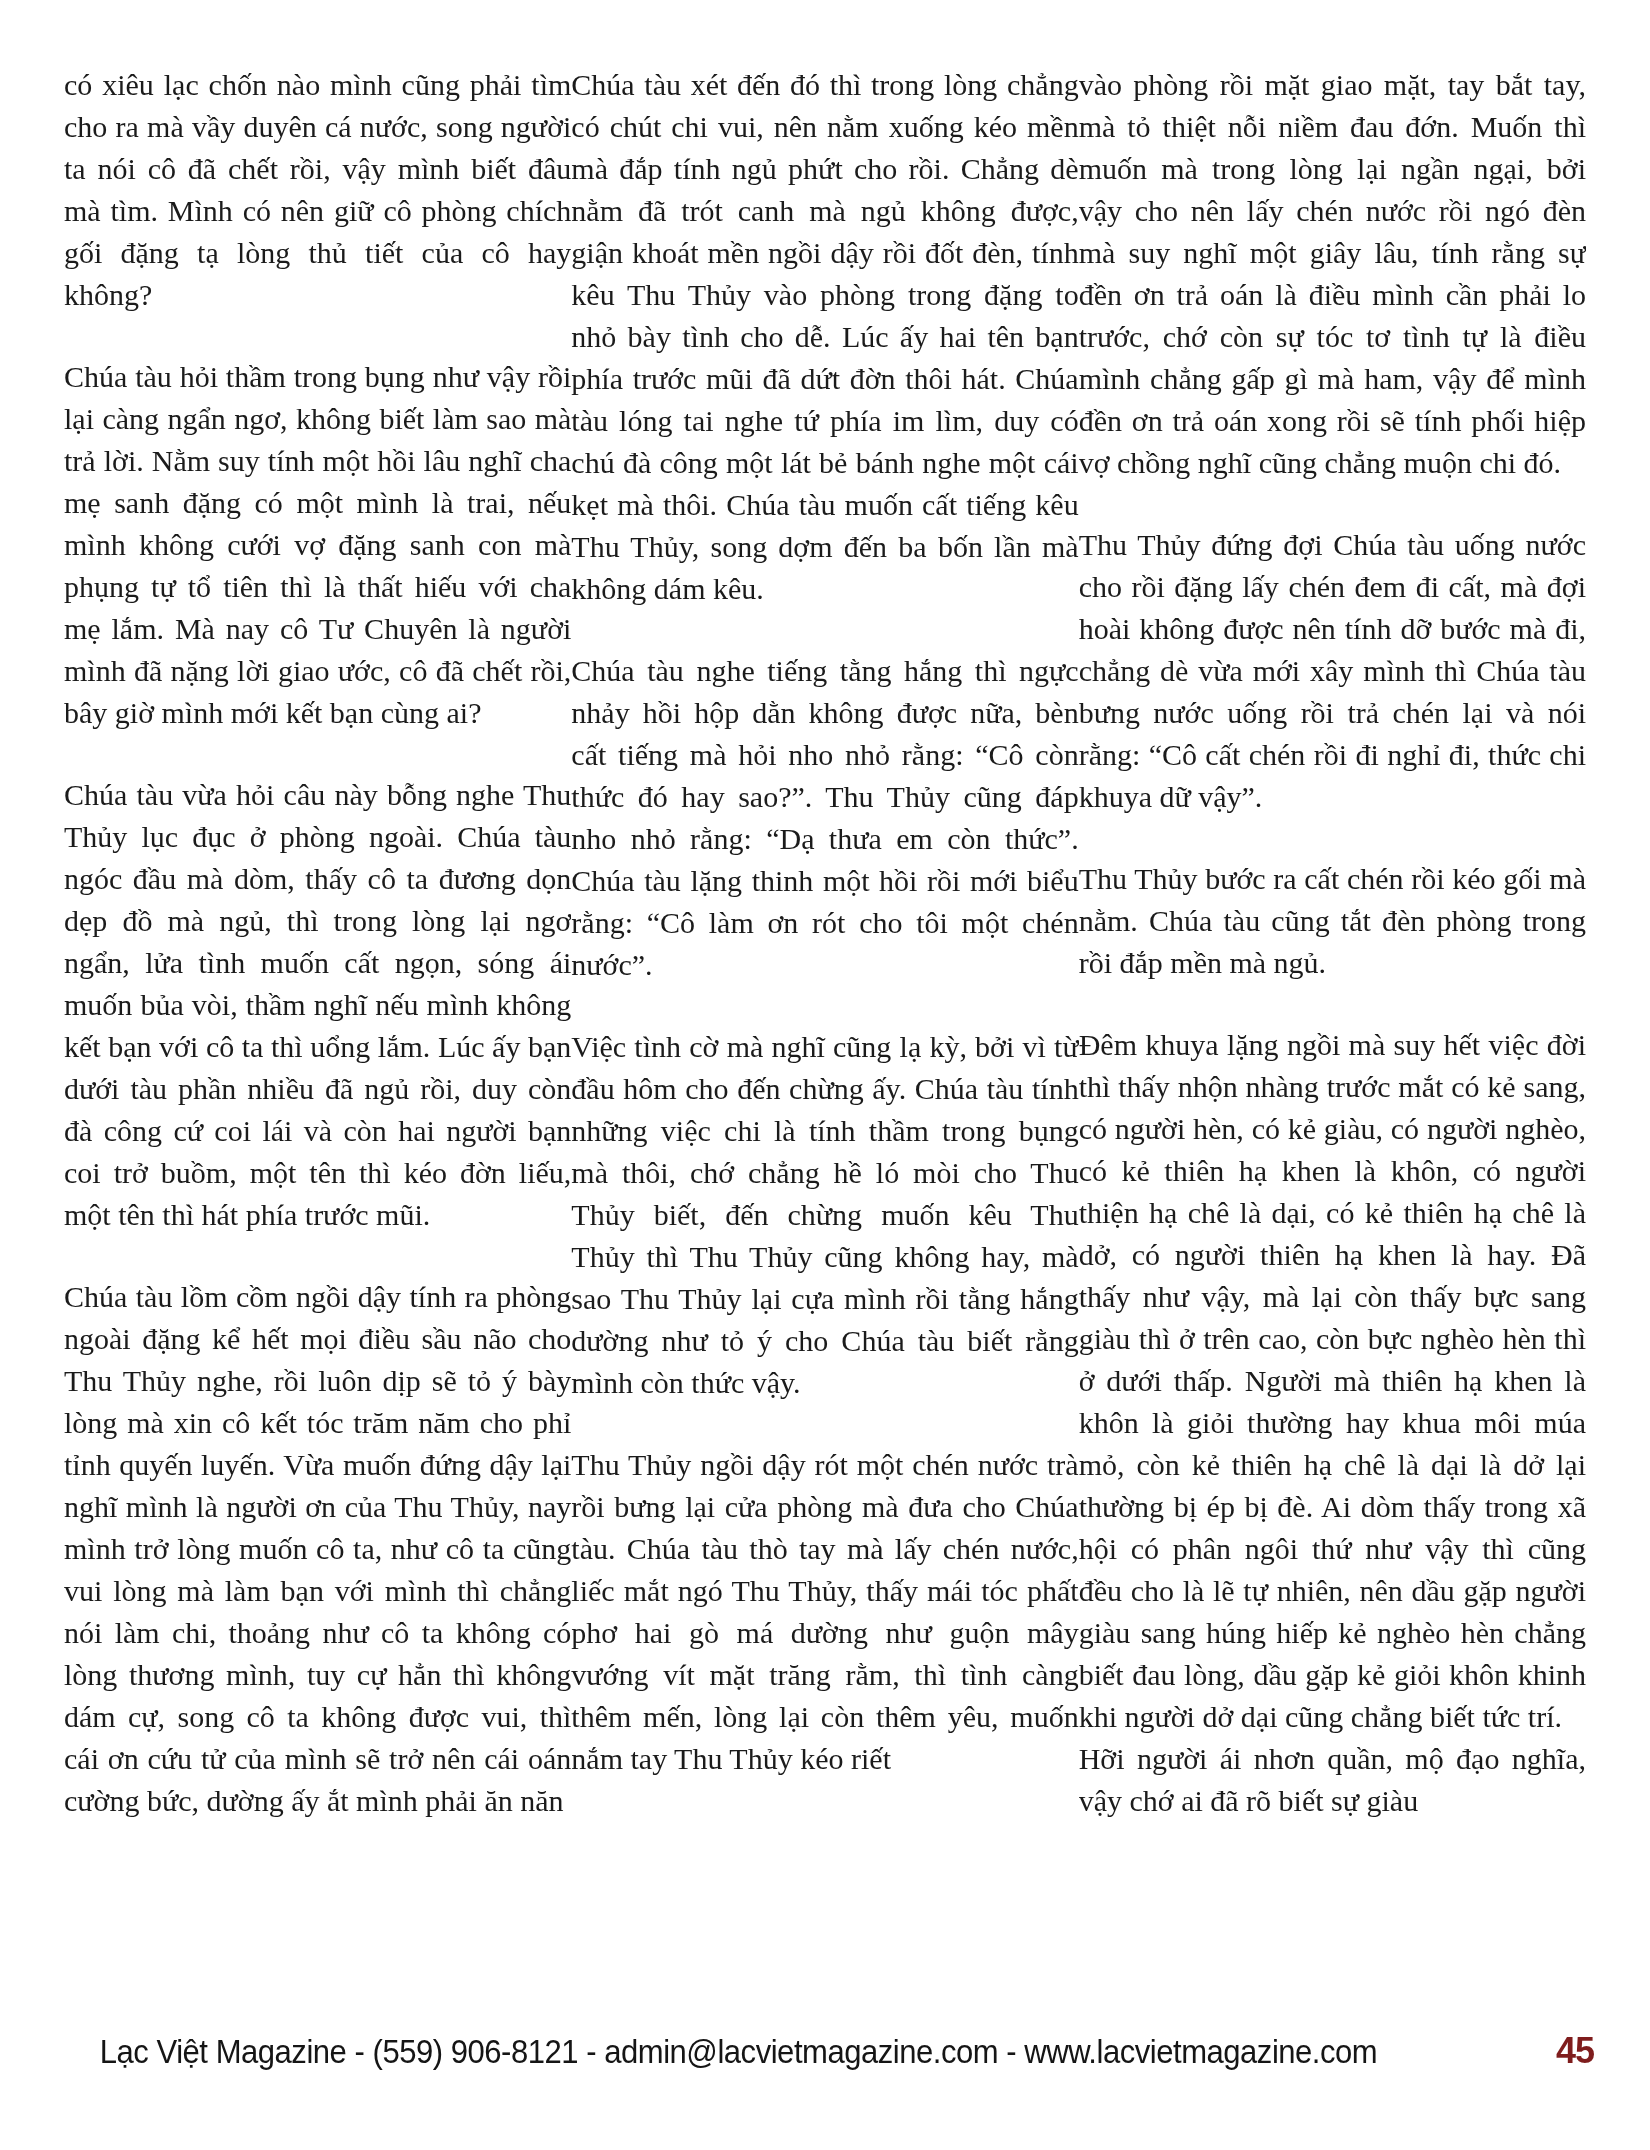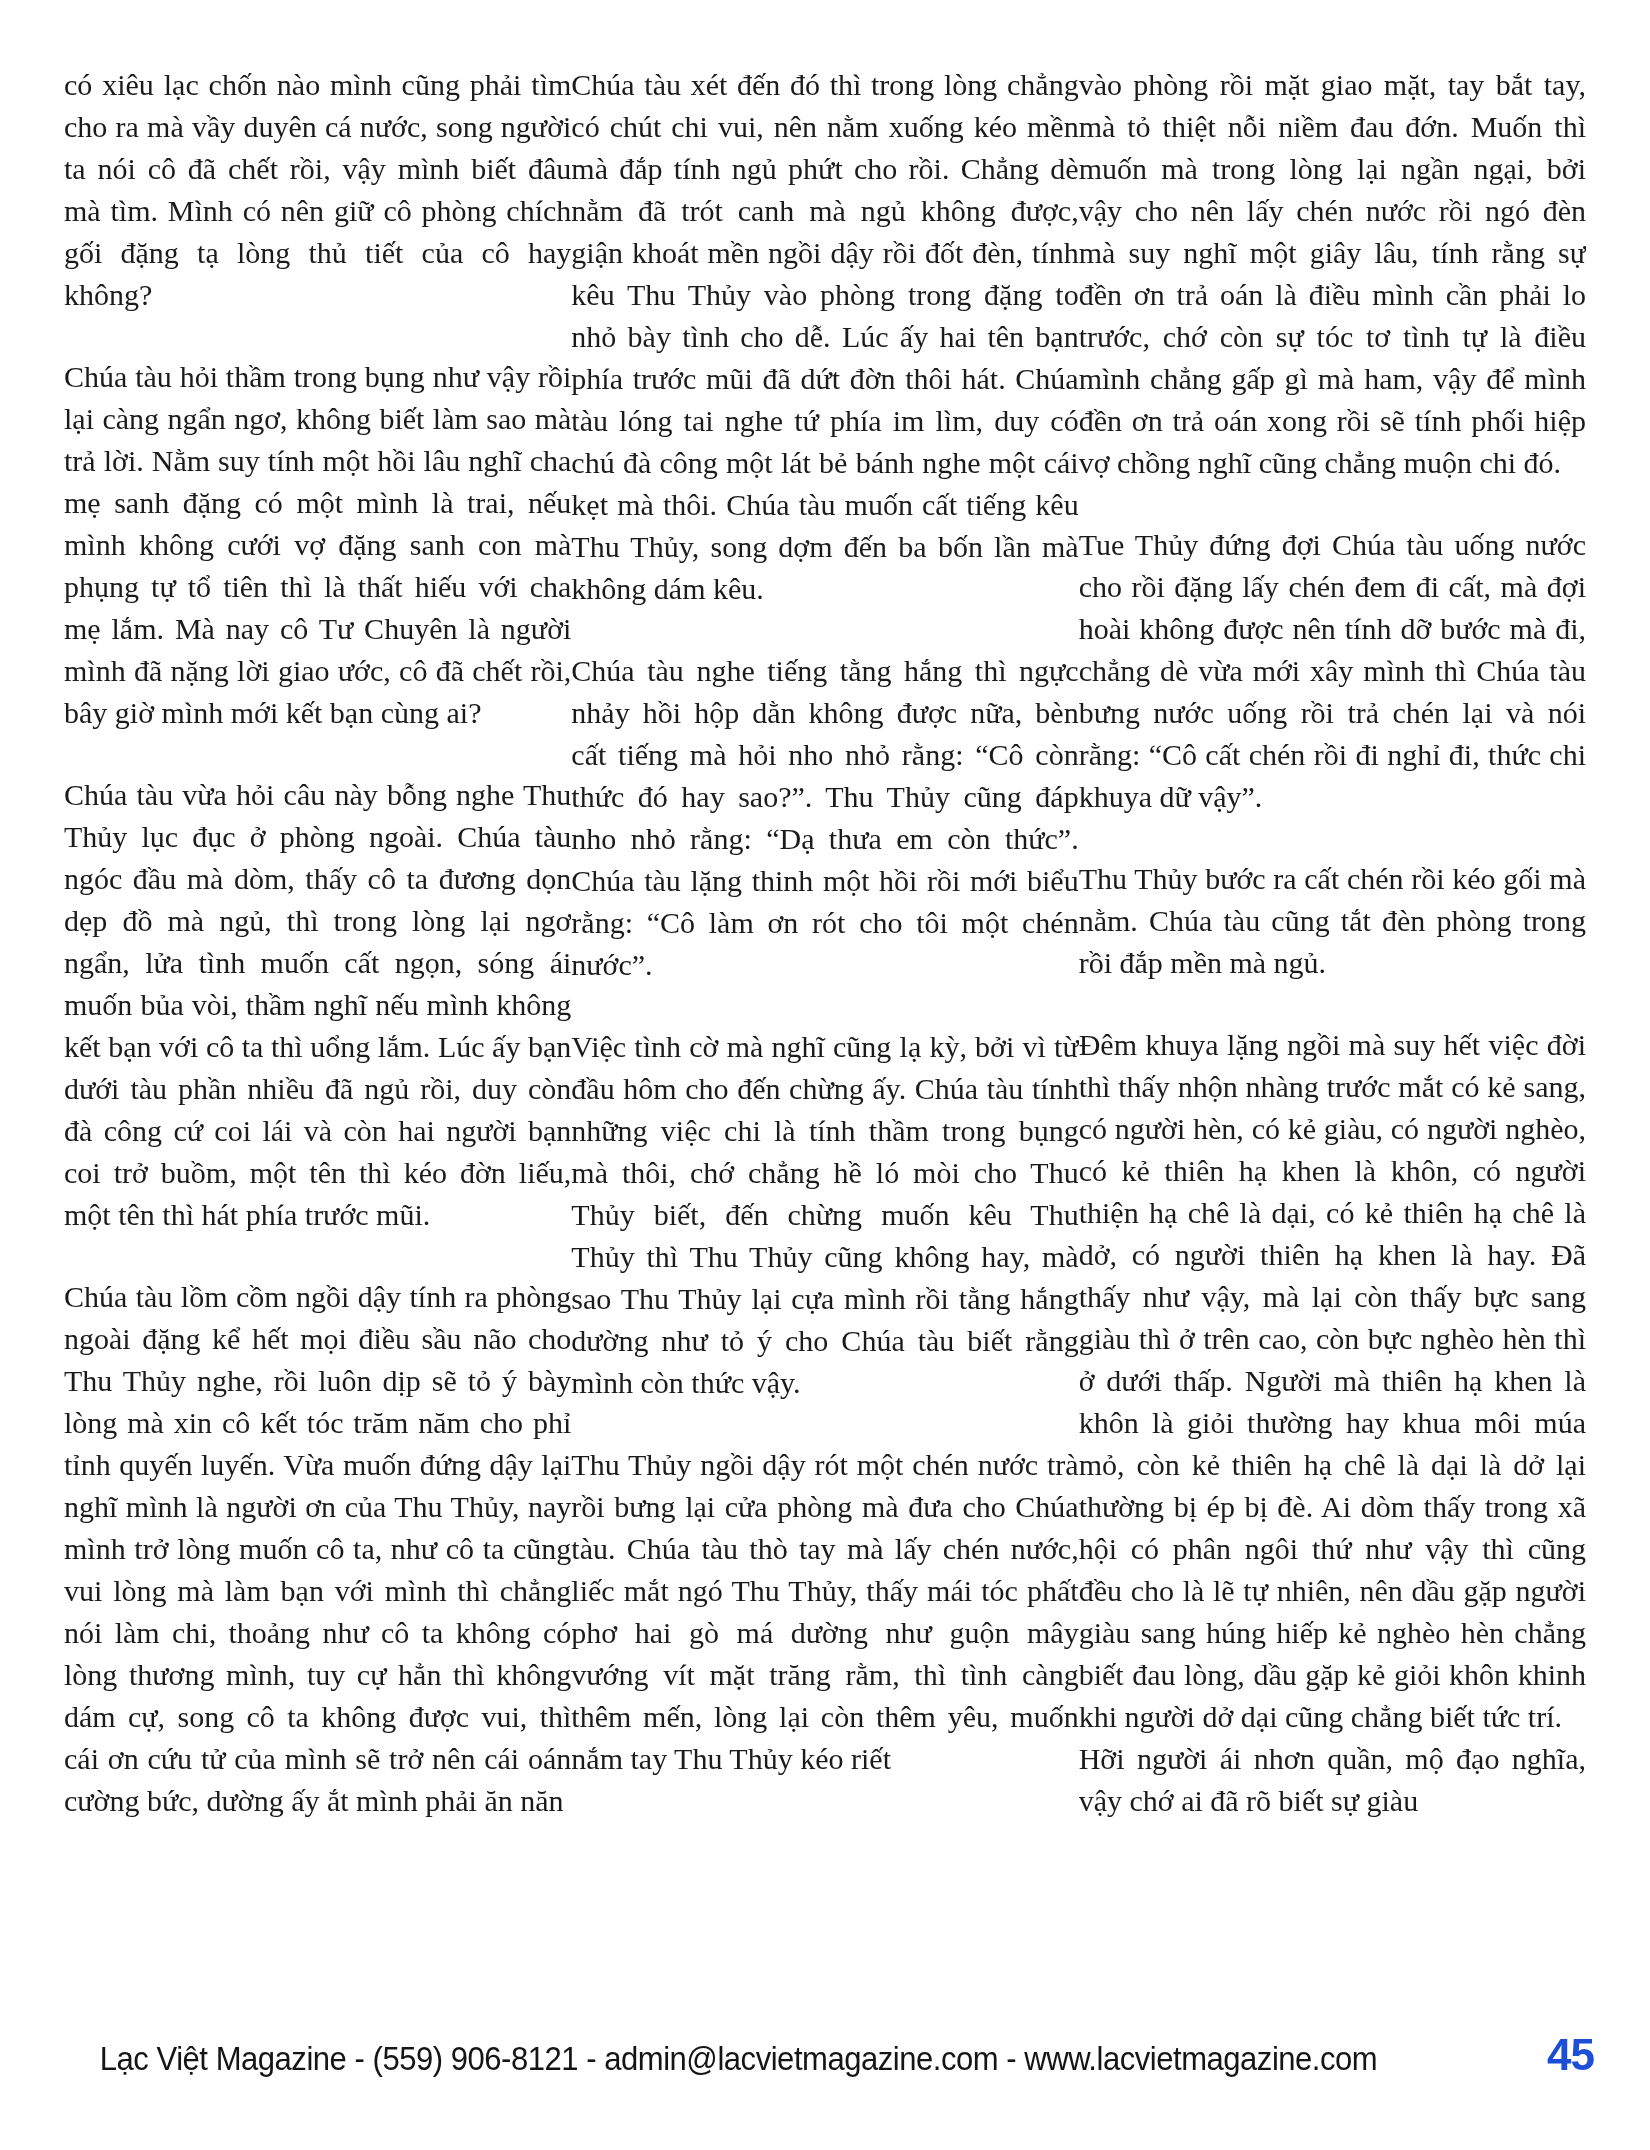--- a/index.html
+++ b/index.html
@@ -51,23 +51,23 @@
   .footer-info{
     font-size:33px;
     letter-spacing:-0.5px;
     transform:scaleX(0.94);
     transform-origin:left center;
     padding-left:38px;
     color:#151515;
     white-space:nowrap;
   }
   .page-number{
-    font-size:44px;
+    font-size:36px;
     font-weight:bold;
-    color:#1d4ed8;
+    color:#7f1d1d;
     letter-spacing:-1px;
   }
 </style>
 </head>
 <body>
 
 <div class="page">
 
   <div class="columns">
     <div class="col">
@@ -77,21 +77,21 @@
         <p class="para">Chúa tàu lồm cồm ngồi dậy tính ra phòng ngoài đặng kể hết mọi điều sầu não cho Thu Thủy nghe, rồi luôn dịp sẽ tỏ ý bày lòng mà xin cô kết tóc trăm năm cho phỉ tỉnh quyến luyến. Vừa muốn đứng dậy lại nghĩ mình là người ơn của Thu Thủy, nay mình trở lòng muốn cô ta, như cô ta cũng vui lòng mà làm bạn với mình thì chẳng nói làm chi, thoảng như cô ta không có lòng thương mình, tuy cự hẳn thì không dám cự, song cô ta không được vui, thì cái ơn cứu tử của mình sẽ trở nên cái oán cường bức, dường ấy ắt mình phải ăn năn</p>
       </div>
     <div class="col">
         <p class="para">Chúa tàu xét đến đó thì trong lòng chẳng có chút chi vui, nên nằm xuống kéo mền mà đắp tính ngủ phứt cho rồi. Chẳng dè nằm đã trót canh mà ngủ không được, giận khoát mền ngồi dậy rồi đốt đèn, tính kêu Thu Thủy vào phòng trong đặng to nhỏ bày tình cho dễ. Lúc ấy hai tên bạn phía trước mũi đã dứt đờn thôi hát. Chúa tàu lóng tai nghe tứ phía im lìm, duy có chú đà công một lát bẻ bánh nghe một cái kẹt mà thôi. Chúa tàu muốn cất tiếng kêu Thu Thủy, song dợm đến ba bốn lần mà không dám kêu.</p>
         <p class="para">Chúa tàu nghe tiếng tằng hắng thì ngực nhảy hồi hộp dằn không được nữa, bèn cất tiếng mà hỏi nho nhỏ rằng: “Cô còn thức đó hay sao?”. Thu Thủy cũng đáp nho nhỏ rằng: “Dạ thưa em còn thức”. Chúa tàu lặng thinh một hồi rồi mới biểu rằng: “Cô làm ơn rót cho tôi một chén nước”.</p>
         <p class="para">Việc tình cờ mà nghĩ cũng lạ kỳ, bởi vì từ đầu hôm cho đến chừng ấy. Chúa tàu tính những việc chi là tính thầm trong bụng mà thôi, chớ chẳng hề ló mòi cho Thu Thủy biết, đến chừng muốn kêu Thu Thủy thì Thu Thủy cũng không hay, mà sao Thu Thủy lại cựa mình rồi tằng hắng dường như tỏ ý cho Chúa tàu biết rằng mình còn thức vậy.</p>
         <p class="para">Thu Thủy ngồi dậy rót một chén nước trà rồi bưng lại cửa phòng mà đưa cho Chúa tàu. Chúa tàu thò tay mà lấy chén nước, liếc mắt ngó Thu Thủy, thấy mái tóc phất phơ hai gò má dường như guộn mây vướng vít mặt trăng rằm, thì tình càng thêm mến, lòng lại còn thêm yêu, muốn nắm tay Thu Thủy kéo riết</p>
       </div>
     <div class="col">
         <p class="para">vào phòng rồi mặt giao mặt, tay bắt tay, mà tỏ thiệt nỗi niềm đau đớn. Muốn thì muốn mà trong lòng lại ngần ngại, bởi vậy cho nên lấy chén nước rồi ngó đèn mà suy nghĩ một giây lâu, tính rằng sự đền ơn trả oán là điều mình cần phải lo trước, chớ còn sự tóc tơ tình tự là điều mình chẳng gấp gì mà ham, vậy để mình đền ơn trả oán xong rồi sẽ tính phối hiệp vợ chồng nghĩ cũng chẳng muộn chi đó.</p>
-        <p class="para">Tue Thủy đứng đợi Chúa tàu uống nước cho rồi đặng lấy chén đem đi cất, mà đợi hoài không được nên tính dỡ bước mà đi, chẳng dè vừa mới xây mình thì Chúa tàu bưng nước uống rồi trả chén lại và nói rằng: “Cô cất chén rồi đi nghỉ đi, thức chi khuya dữ vậy”.</p>
+        <p class="para">Thu Thủy đứng đợi Chúa tàu uống nước cho rồi đặng lấy chén đem đi cất, mà đợi hoài không được nên tính dỡ bước mà đi, chẳng dè vừa mới xây mình thì Chúa tàu bưng nước uống rồi trả chén lại và nói rằng: “Cô cất chén rồi đi nghỉ đi, thức chi khuya dữ vậy”.</p>
         <p class="para">Thu Thủy bước ra cất chén rồi kéo gối mà nằm. Chúa tàu cũng tắt đèn phòng trong rồi đắp mền mà ngủ.</p>
         <p class="para">Đêm khuya lặng ngồi mà suy hết việc đời thì thấy nhộn nhàng trước mắt có kẻ sang, có người hèn, có kẻ giàu, có người nghèo, có kẻ thiên hạ khen là khôn, có người thiện hạ chê là dại, có kẻ thiên hạ chê là dở, có người thiên hạ khen là hay. Đã thấy như vậy, mà lại còn thấy bực sang giàu thì ở trên cao, còn bực nghèo hèn thì ở dưới thấp. Người mà thiên hạ khen là khôn là giỏi thường hay khua môi múa mỏ, còn kẻ thiên hạ chê là dại là dở lại thường bị ép bị đè. Ai dòm thấy trong xã hội có phân ngôi thứ như vậy thì cũng đều cho là lẽ tự nhiên, nên dầu gặp người giàu sang húng hiếp kẻ nghèo hèn chẳng biết đau lòng, dầu gặp kẻ giỏi khôn khinh khi người dở dại cũng chẳng biết tức trí.</p>
         <p class="para tight">Hỡi người ái nhơn quần, mộ đạo nghĩa, vậy chớ ai đã rõ biết sự giàu</p>
       </div>
   </div>
 
   <div class="footer">
     <span class="footer-info">Lạc Việt Magazine - (559) 906-8121 - admin@lacvietmagazine.com - www.lacvietmagazine.com</span>
     <span class="page-number">45</span>
   </div>

